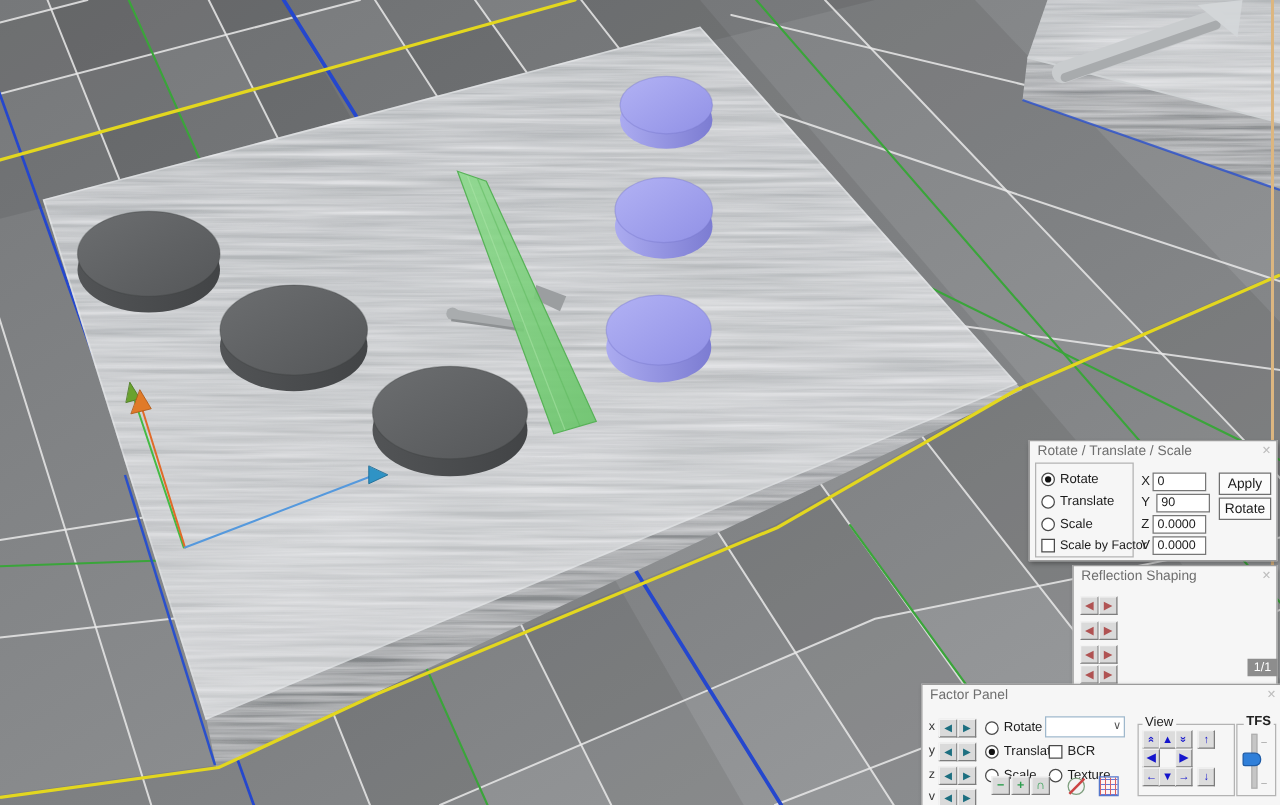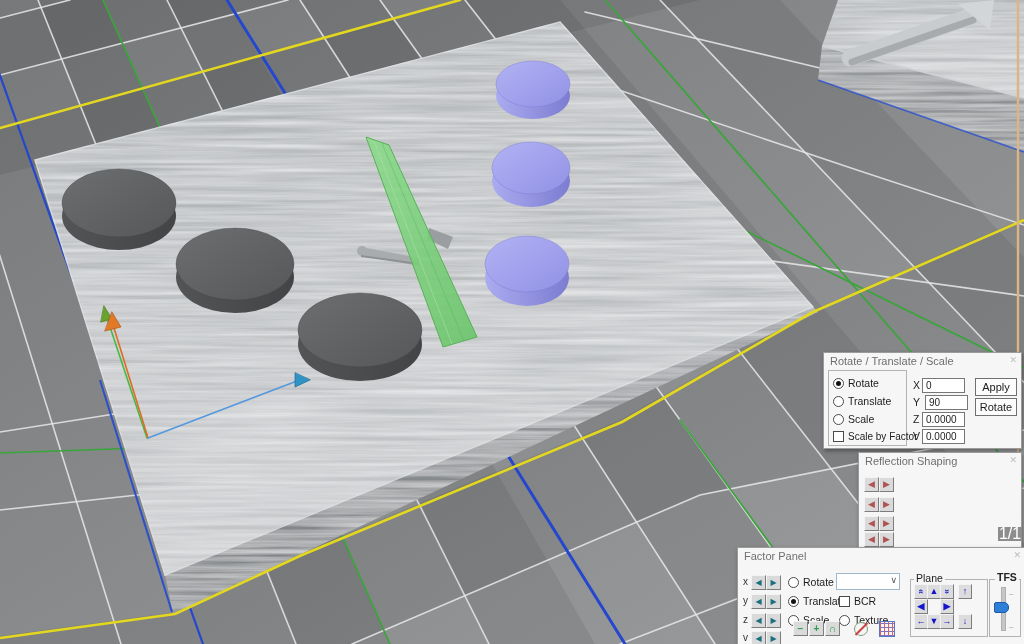--- a/index.html
+++ b/index.html
@@ -34,21 +34,21 @@
   .maroon{color:#b05353;font-size:9px;}
   .vbtn{position:absolute;width:12px;height:13px;background:#dcdcdc;
         border:1px solid;border-color:#f3f3f3 #7d7d7d #7d7d7d #f3f3f3;
         display:flex;align-items:center;justify-content:center;
         font-size:9px;line-height:1;color:#1414cc;font-weight:bold;}
   .rot90{display:inline-block;transform:rotate(90deg);}
   .minibtn{position:absolute;width:13px;height:13px;background:#dadada;
         border:1px solid;border-color:#f3f3f3 #7d7d7d #7d7d7d #f3f3f3;
         display:flex;align-items:center;justify-content:center;
         font-size:10px;font-weight:bold;color:#2e9e4f;line-height:1;}
-  .badge{position:absolute;background:#8d8d8d;color:#fff;font-size:16px;
+  .badge{position:absolute;background:#8d8d8d;color:#fff;font-size:10px;
         display:flex;align-items:center;justify-content:center;}
   .combo{position:absolute;background:#fff;border:1px solid #9fb8cc;}
   .combo .chev{position:absolute;right:2px;top:1px;font-size:9px;color:#555;}
   .nosym{position:absolute;width:14px;height:14px;}
   .nosym .circ{position:absolute;left:0;top:0;width:12px;height:12px;border:1.5px solid #7f9f7f;
         border-radius:50%;background:#f4f4f4;}
   .nosym .slash{position:absolute;left:-1px;top:6px;width:17px;height:2px;background:#cc4444;
         transform:rotate(-45deg);}
   .gridicon{position:absolute;width:14px;height:14px;border:1px solid #5577cc;background:
      repeating-linear-gradient(90deg,#d86060 0 1px,transparent 1px 4px),
@@ -377,21 +377,21 @@
         <span>∩</span>
       </div>
   <div class="nosym" style="left:116px;top:74px;">
     <span class="circ"></span>
     <span class="slash"></span>
   </div>
   <div class="gridicon" style="left:141px;top:73px;"></div>
 
   <div class="gbox" style="left:172px;top:31px;width:76px;height:56px;"></div>
   <div class="row" style="left:176px;top:24px;background:#f6f6f6;padding:0 2px;">
-        <span>Plane</span>
+        <span>View</span>
       </div>
   <div class="vbtn" style="left:176px;top:36px;">
         <span class="rot90">«</span>
       </div>
   <div class="vbtn" style="left:189px;top:36px;">
         <span>▲</span>
       </div>
   <div class="vbtn" style="left:202px;top:36px;">
         <span class="rot90">»</span>
       </div>

